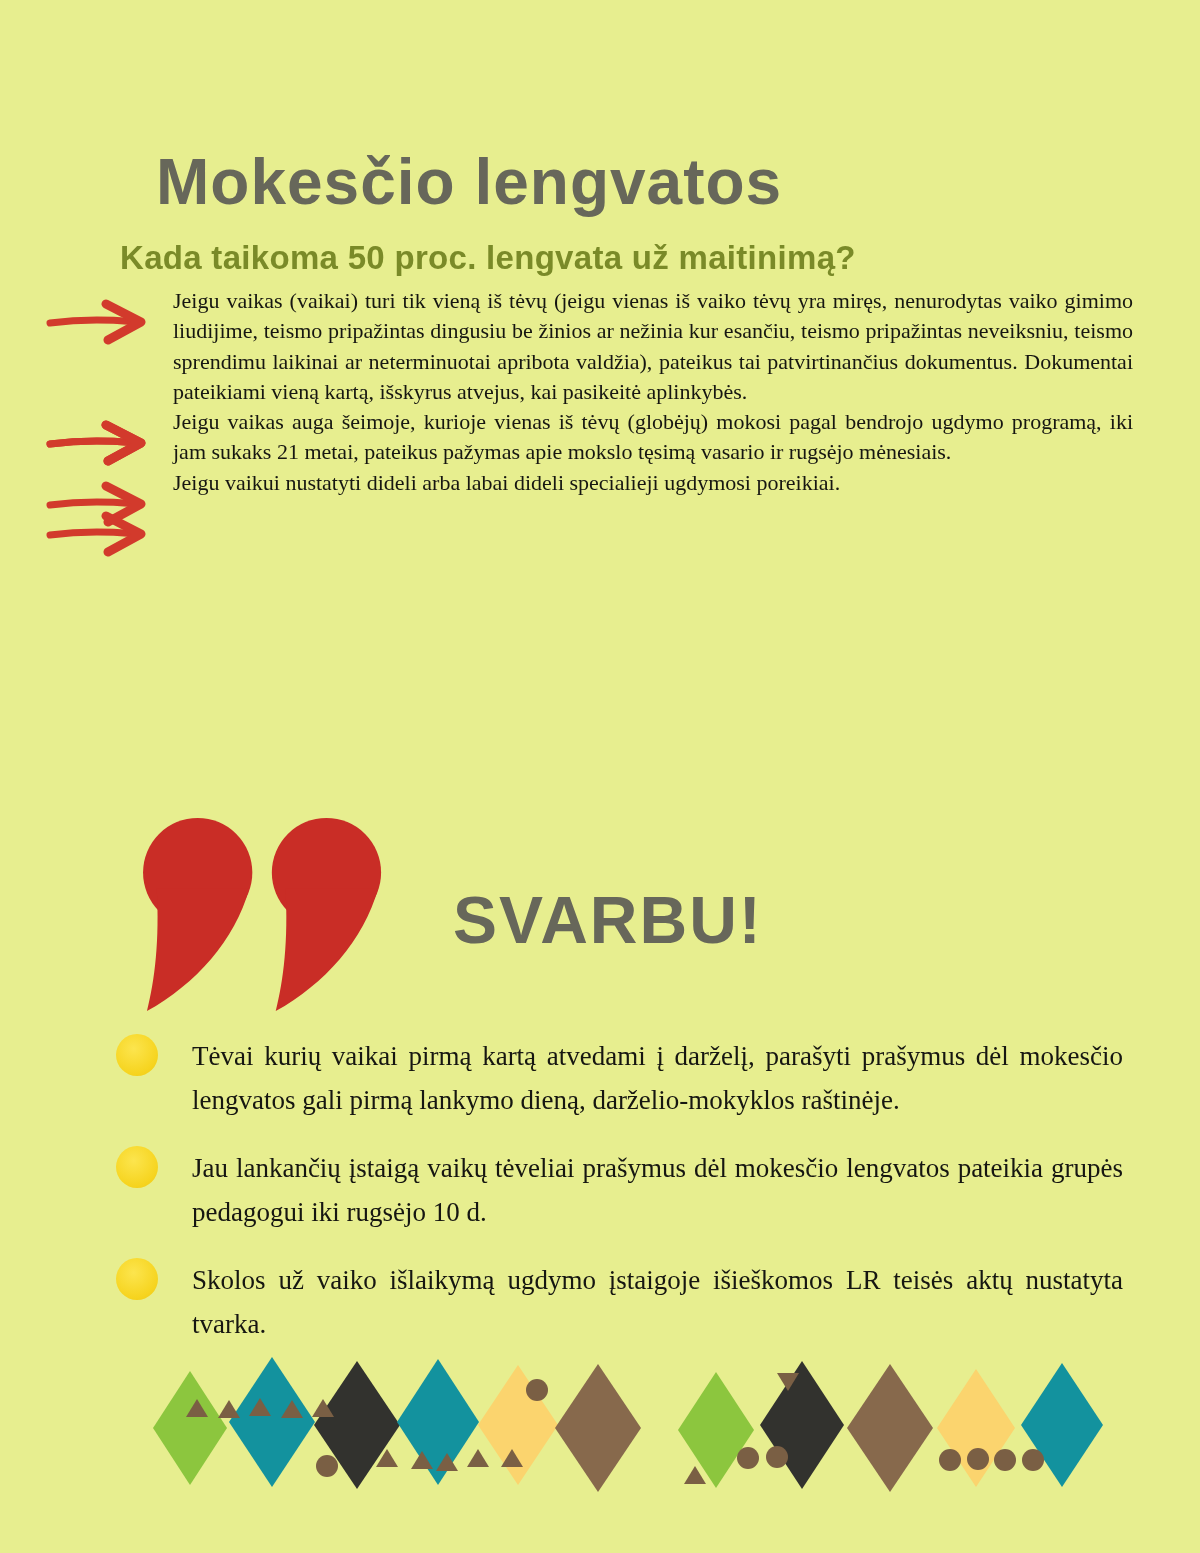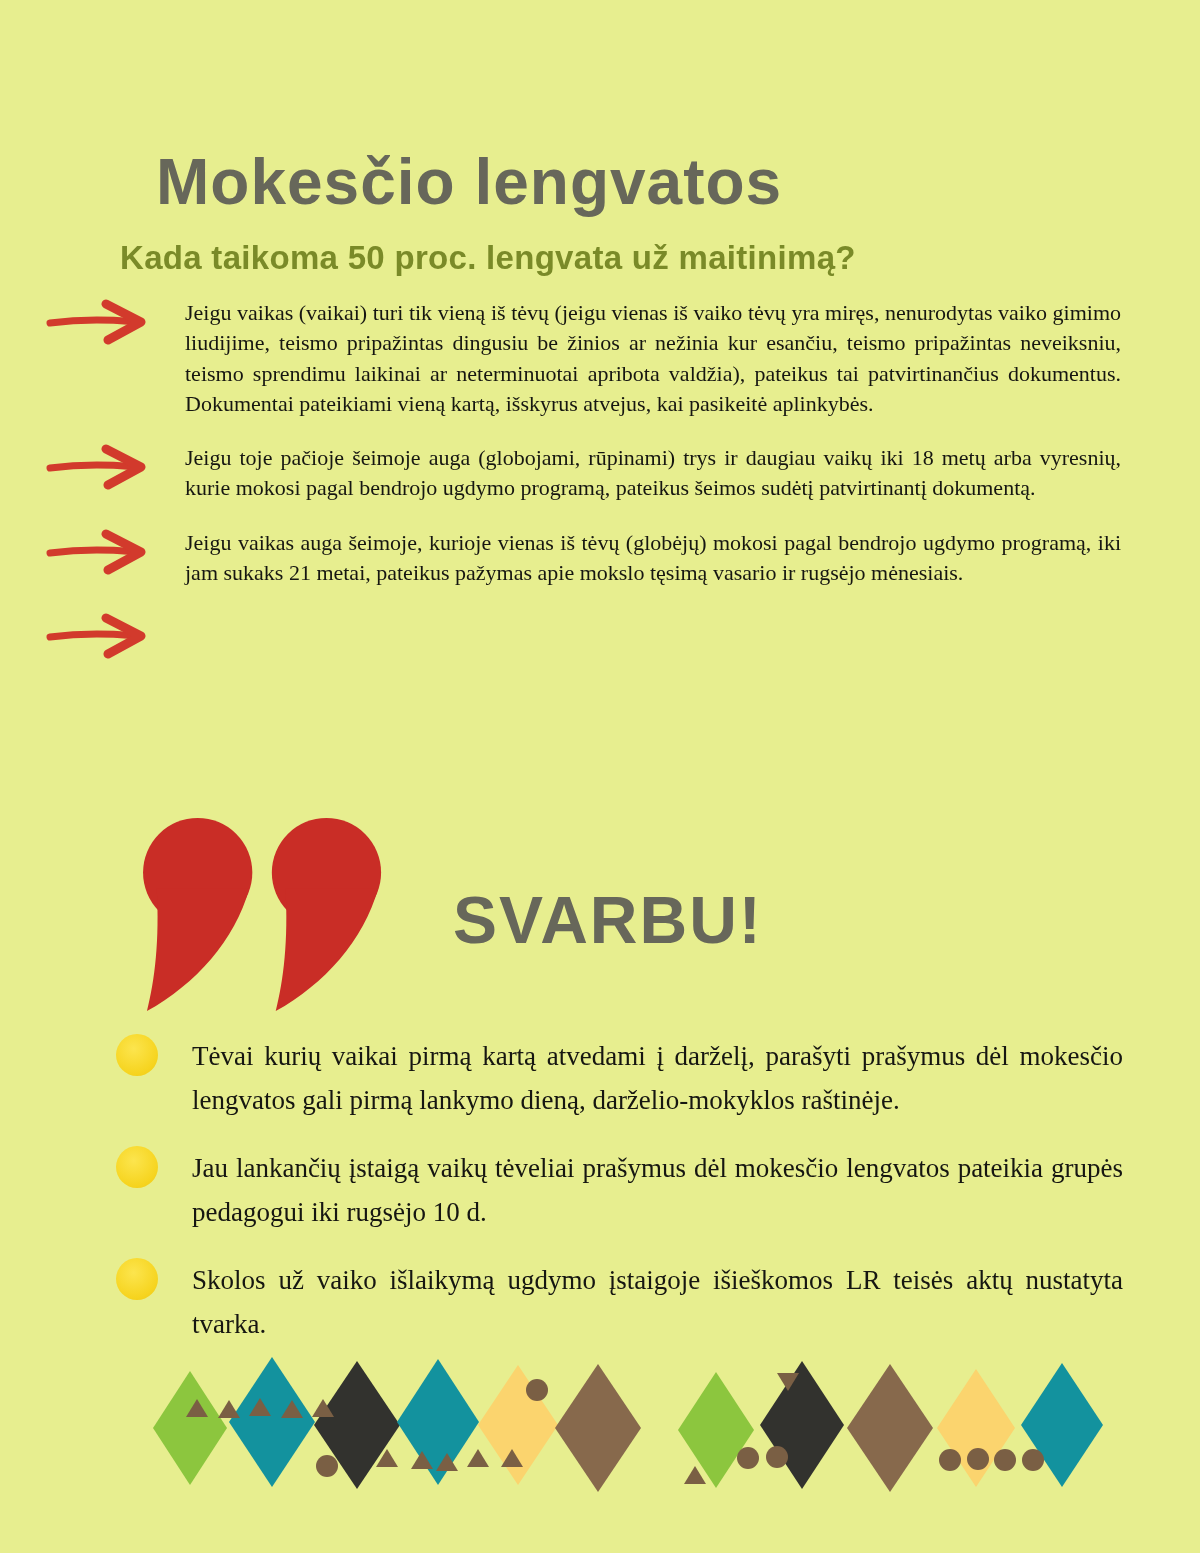--- a/index.html
+++ b/index.html
@@ -27,21 +27,21 @@
     white-space:nowrap;
     text-align:center;
   }
   .conditions{
     position:absolute;left:45px;top:286px;width:1088px;
   }
   .cond-item{display:flex;margin:0;}
   .arrow-cell{flex:0 0 128px;position:relative;}
   .arrow-cell svg{position:absolute;left:0;top:10px;width:116px;height:50px;color:var(--arrowred,#d23a2c);}
   .cond-text{
-    flex:1;margin:12px;
+    flex:1;margin:0;
     font-size:22px;line-height:30.3px;
     text-align:justify;
   }
   .quote-mark{position:absolute;left:140px;top:816px;width:250px;height:200px;color:var(--quotered,#c92d26);}
   .svarbu{
     position:absolute;left:453px;top:882px;
     font-family:Liberation Sans, sans-serif;
     font-size:66px;font-weight:600;letter-spacing:2px;
     color:var(--headgray,#67675a);
   }
@@ -81,33 +81,41 @@
       <p class="cond-text">Jeigu vaikas (vaikai) turi tik vieną iš tėvų (jeigu vienas iš vaiko tėvų yra miręs, nenurodytas vaiko gimimo liudijime, teismo pripažintas dingusiu be žinios ar nežinia kur esančiu, teismo pripažintas neveiksniu, teismo sprendimu laikinai ar neterminuotai apribota valdžia), pateikus tai patvirtinančius dokumentus. Dokumentai pateikiami vieną kartą, išskyrus atvejus, kai pasikeitė aplinkybės.</p>
     </div>
 
     <div class="cond-item">
       <div class="arrow-cell">
         <svg viewBox="0 0 116 50" fill="none" stroke="currentColor" stroke-linecap="round" stroke-linejoin="round">
           <path d="M5 27 C 32 23.5, 62 23.5, 86 25.5" stroke-width="7"></path>
           <path d="M61 8 L96 26 L63 44" stroke-width="9"></path>
         </svg>
       </div>
-      <p class="cond-text">Jeigu toje pačioje šeimoje auga (globojami, rūpinami) trys ir daugiau vaikų iki 18 metų arba vyresnių, kurie mokosi pagal bendrojo ugdymo programą, pateikus šeimos sudėtį patvirtinantį dokumentą.</p>
     </div>
 
     <div class="cond-item">
       <div class="arrow-cell">
         <svg viewBox="0 0 116 50" fill="none" stroke="currentColor" stroke-linecap="round" stroke-linejoin="round">
           <path d="M5 27 C 32 23.5, 62 23.5, 86 25.5" stroke-width="7"></path>
           <path d="M61 8 L96 26 L63 44" stroke-width="9"></path>
         </svg>
       </div>
       <p class="cond-text">Jeigu vaikas auga šeimoje, kurioje vienas iš tėvų (globėjų) mokosi pagal bendrojo ugdymo programą, iki jam sukaks 21 metai, pateikus pažymas apie mokslo tęsimą vasario ir rugsėjo mėnesiais.</p>
     </div>
 
+    <div class="cond-item">
+      <div class="arrow-cell">
+        <svg viewBox="0 0 116 50" fill="none" stroke="currentColor" stroke-linecap="round" stroke-linejoin="round">
+          <path d="M5 27 C 32 23.5, 62 23.5, 86 25.5" stroke-width="7"></path>
+          <path d="M61 8 L96 26 L63 44" stroke-width="9"></path>
+        </svg>
+      </div>
+      <p class="cond-text">Jeigu vaikui nustatyti dideli arba labai dideli specialieji ugdymosi poreikiai.</p>
+    </div>
 
     <div class="cond-item">
       <div class="arrow-cell">
         <svg viewBox="0 0 116 50" fill="none" stroke="currentColor" stroke-linecap="round" stroke-linejoin="round">
           <path d="M5 27 C 32 23.5, 62 23.5, 86 25.5" stroke-width="7"></path>
           <path d="M61 8 L96 26 L63 44" stroke-width="9"></path>
         </svg>
       </div>
     </div>
 

